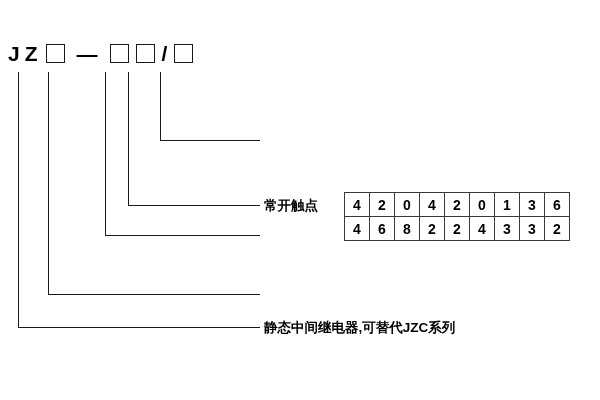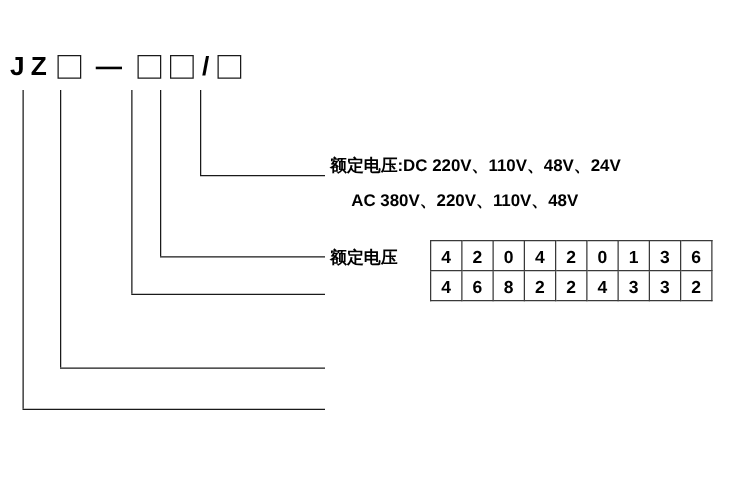--- a/index.html
+++ b/index.html
@@ -128,25 +128,24 @@
 
   <div class="vline" style="left:105px; top:72px; height:163px;"></div>
   <div class="hline" style="left:105px; top:235px; width:155px;"></div>
 
   <div class="vline" style="left:48px; top:72px; height:222px;"></div>
   <div class="hline" style="left:48px; top:294px; width:212px;"></div>
 
   <div class="vline" style="left:18px; top:72px; height:255px;"></div>
   <div class="hline" style="left:18px; top:327px; width:242px;"></div>
 
-  <div class="label" style="left:264px; top:124px;">额定电压:DC 220V、110V、48V、24V</div>
-  <div class="label" style="left:281px; top:152px;">AC 380V、220V、110V、48V</div>
 
-  <div class="label" style="left:264px; top:197px;">额定电压</div>
+  <div class="label" style="left:264px; top:197px;">常开触点</div>
 
+  <div class="label" style="left:264px; top:319px;">静态中间继电器,可替代JZC系列</div>
 
   <table class="ctable" style="left:344px; top:192px;">
     <tbody>
       <tr>
         <td>4</td>
         <td>2</td>
         <td>0</td>
         <td>4</td>
         <td>2</td>
         <td>0</td>

